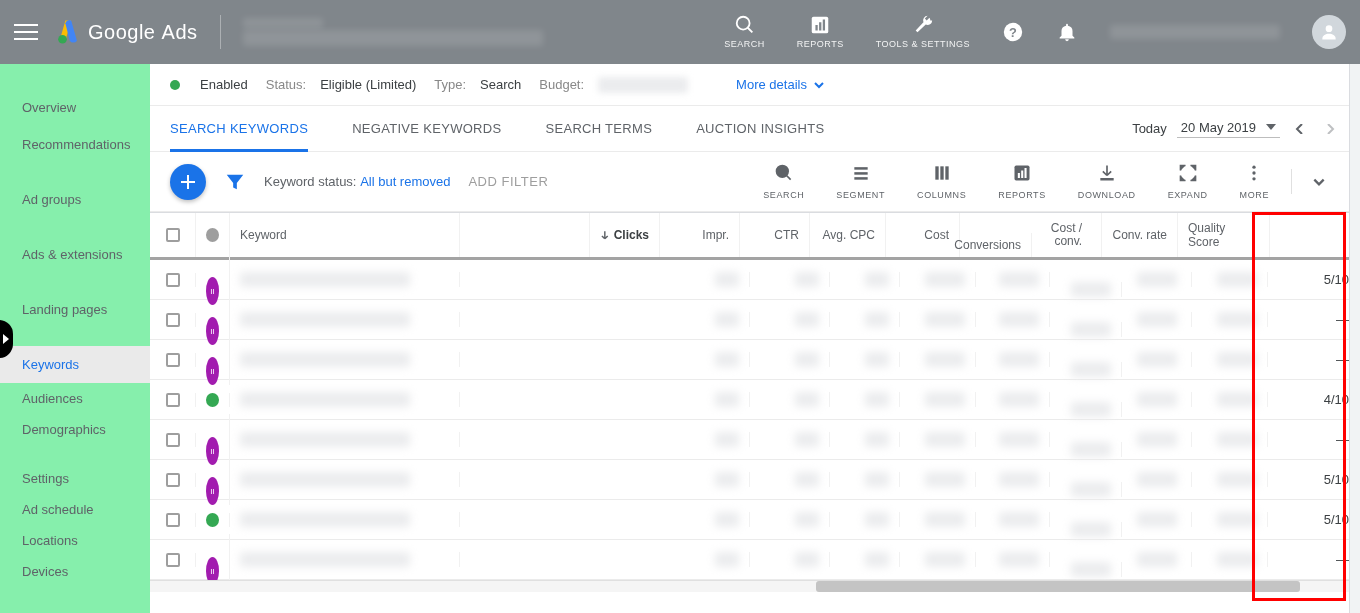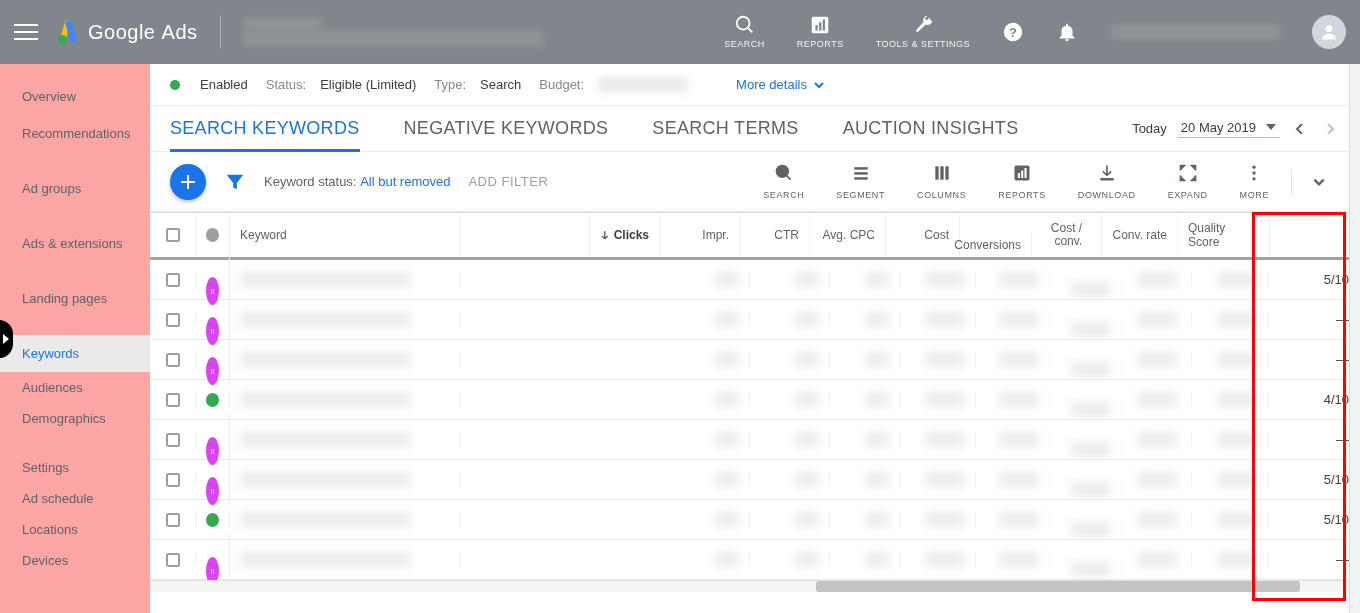--- a/index.html
+++ b/index.html
@@ -21,40 +21,40 @@
   .top-icon { display: flex; flex-direction: column; align-items: center; gap: 4px; color: #fff; cursor: pointer; }
   .top-icon .g { width: 22px; height: 22px; display: flex; align-items: center; justify-content: center; }
   .top-icon .lab { font-size: 9px; letter-spacing: .5px; opacity: .9; text-align: center; line-height: 1.1; }
   .plain-icon { width: 22px; height: 22px; color: #fff; cursor: pointer; display:flex; align-items:center; justify-content:center;}
   .right-acct { width:170px; height:14px; background: rgba(255,255,255,.12); filter: blur(3px); border-radius:3px;}
   .avatar{ width:34px; height:34px; border-radius:50%; background:#d1d7dc; display:flex; align-items:center; justify-content:center;}
   .avatar svg{ width:20px; height:20px; fill:#fff;}
 
   
   .body-wrap { display: flex; height: calc(100% - 64px); }
-  .sidebar { width: 150px; background: #fca5a5; box-shadow: 1px 0 0 #e0e0e0; padding-top: 14px; position: relative; }
+  .sidebar { width: 150px; background: #86efac; box-shadow: 1px 0 0 #e0e0e0; padding-top: 25px; position: relative; }
   .sidebar .item { padding: 11px 22px; font-size: 13px; color: #5f6368; cursor: pointer; }
   .sidebar .item.short { padding-top: 8px; padding-bottom: 8px; }
   .sidebar .item.sel { color: #1a73e8; font-weight: 500; background: #eaeaea;}
   .sidebar .sep-gap { height: 18px;}
   .expand-handle { position:absolute; top:256px; left:-1px; width:14px; height:38px; background:#000; border-radius:0 18px 18px 0; display:flex; align-items:center; justify-content:center;}
   .expand-handle svg{ width:10px; height:10px; fill:#fff;}
 
   
   .main { flex:1; display:flex; flex-direction:column; position:relative; background:#f1f3f4; }
   .main::after{content:""; position:absolute; top:0; right:0; width:10px; height:100%; background:#f1f3f4; border-left:1px solid #dadce0;}
   .info-bar { height:42px; background:#fff; display:flex; align-items:center; gap:18px; padding:0 20px; font-size:13px; color:#3c4043; border-bottom:1px solid #ebebeb;}
   .dot-en { width:10px; height:10px; border-radius:50%; background:#34a853; margin-right:6px;}
   .info-bar .group{display:flex; align-items:center; gap:14px;}
   .label-gray{color:#888;}
   .val-blur{width:90px;height:16px;background:#ebecee;filter:blur(3px);border-radius:3px;}
   .more-det{color:#1a73e8; display:flex; align-items:center; gap:6px; margin-left:30px; cursor:pointer;}
 
   .tabs-row{height:46px; background:#fff; display:flex; align-items:center; padding:0 20px; gap:44px; border-bottom:1px solid #ebebeb; position:relative;}
-  .tab{font-size:18px; font-weight:500; color:#5f6368; letter-spacing:.3px; cursor:pointer; height:100%; display:flex; align-items:center; position:relative;}
+  .tab{font-size:13px; font-weight:500; color:#5f6368; letter-spacing:.3px; cursor:pointer; height:100%; display:flex; align-items:center; position:relative;}
   .tab.sel{color:#1a73e8;}
   .tab.sel::after{content:""; position:absolute; bottom:-1px; left:0; right:0; height:3px; background:#1a73e8;}
   .date-block{margin-left:auto; display:flex; align-items:center; gap:10px; font-size:13px; color:#3c4043;}
   .date-range{border-bottom:1px solid #bdbdbd; padding:0 4px 2px; display:flex; align-items:center; gap:10px;}
   .chev{width:20px;height:20px; display:flex; align-items:center; justify-content:center; cursor:pointer; color:#5f6368;}
   .chev.dis{opacity:.4;}
 
   .filter-row{height:60px; background:#fff; display:flex; align-items:center; padding:0 20px; gap:18px; border-bottom:1px solid #ebebeb;}
   .add-btn{width:36px;height:36px;border-radius:50%;background:#1a73e8;color:#fff;display:flex;align-items:center;justify-content:center;cursor:pointer;box-shadow:0 2px 4px rgba(0,0,0,.25);}
   .filter-ic{width:22px;height:22px;color:#1a73e8;display:flex;align-items:center;justify-content:center;cursor:pointer;}
@@ -87,21 +87,21 @@
   .col-conv{width:72px;margin-top:20px;}
   .col-costc{width:70px; flex-direction:column; line-height:1.1; justify-content:center; text-align:right;}
   .col-convr{width:76px;}
   .col-qs{width:92px;}
   .highlight-qs{position:absolute; top:0; bottom:12px; right:14px; width:94px; border:3px solid #ff0000; pointer-events:none; z-index:5;}
   .trow{height:40px; display:flex; border-bottom:1px solid #ebebeb; font-size:13px; align-items:center;}
   .cb{width:14px;height:14px;border:2px solid #9e9e9e;border-radius:2px;cursor:pointer;}
   .st-dot{width:14px;height:14px;border-radius:50%;}
   .st-gray{background:#9e9e9e;}
   .st-green{background:#34a853;}
-  .st-pause{width:16px;height:28px;border-radius:50%;background:#d946ef;color:#fff;display:flex;align-items:center;justify-content:center;font-size:8px;margin-top:23px;}
+  .st-pause{width:16px;height:28px;border-radius:50%;background:#a21caf;color:#fff;display:flex;align-items:center;justify-content:center;font-size:8px;margin-top:23px;}
   .blurred{filter:blur(4px); background:#ebecee; height:15px; border-radius:3px;}
   .bw-180{width:170px;}
   .bw-40{width:40px;}
   .bw-30{width:24px;}
   .hscroll{height:12px;background:#f5f5f5;border-top:1px solid #e0e0e0;position:relative;}
   .hscroll .thumb{position:absolute;top:0;bottom:0;left:55%;width:40%;background:#c4c4c4;border-radius:3px;}
   .costconv-inner{text-align:right;}
 </style>
 </head>
 <body>

